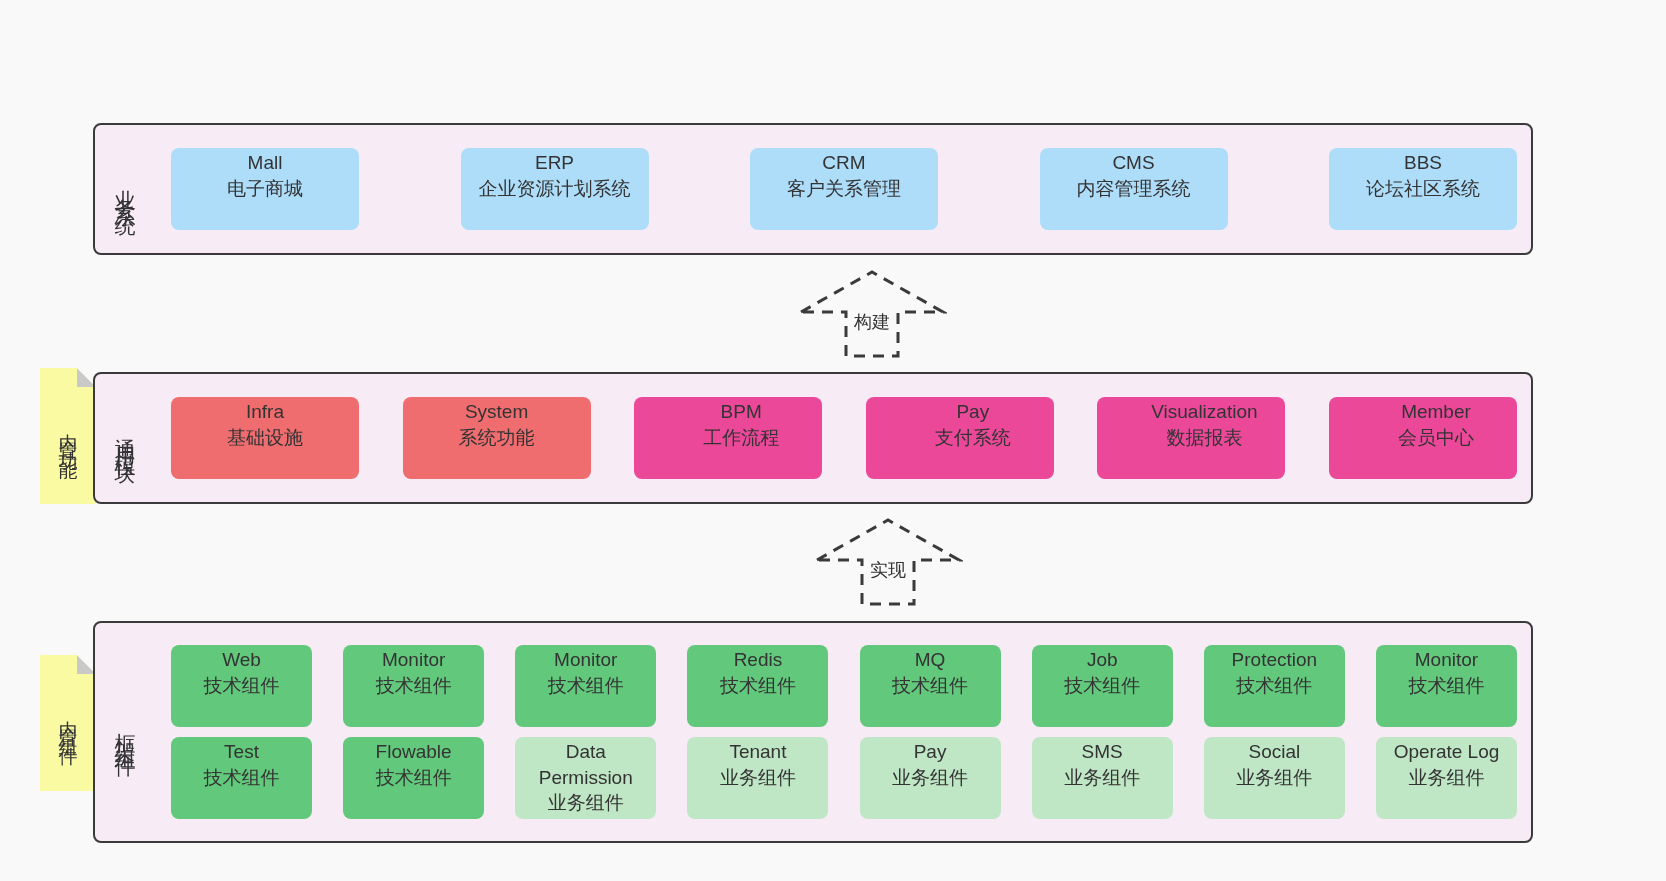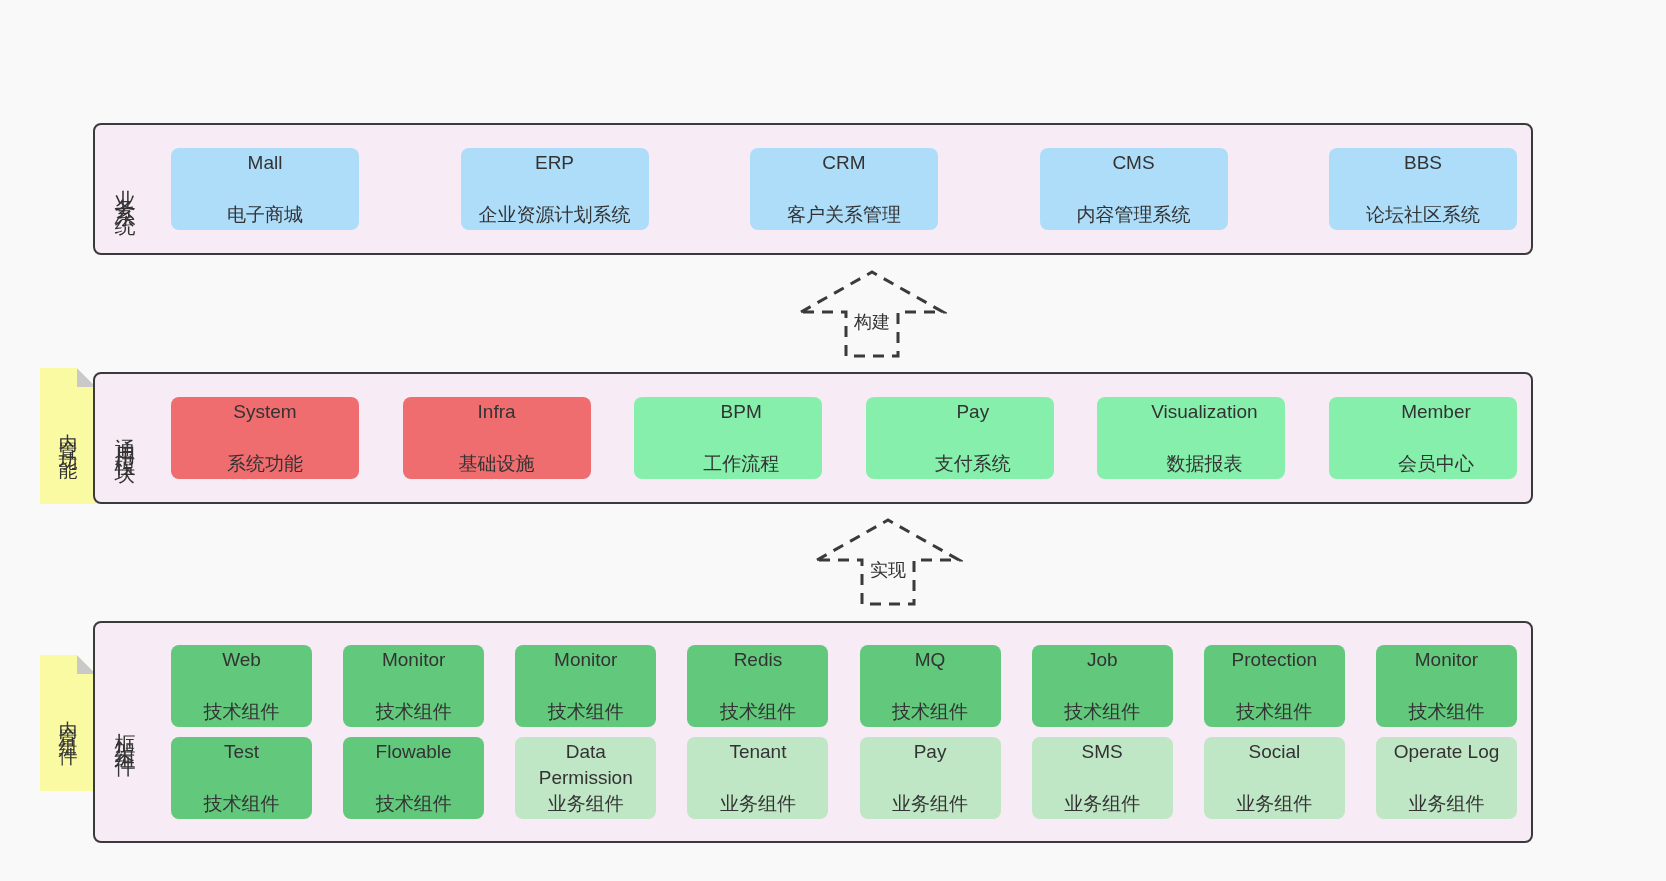--- a/index.html
+++ b/index.html
@@ -50,33 +50,33 @@
     flex-direction:column;
     gap:10px;
     padding-left:26px;
   }
   .rows .boxes{padding-left:0;flex:none;}
   .box{
     width:188px;height:82px;
     border-radius:8px;
     display:flex;
     flex-direction:column;
-    justify-content:space-between;
+    justify-content:flex-start;
     align-items:center;
     text-align:center;
     font-size:19px;
     line-height:1.35;
     color:#333;
     box-sizing:border-box;
     padding:2px 6px;
   }
   .box.small{width:141px;}
   .blue{background:#aeddfa;}
   .red{background:#ef6c6f;}
-  .pink{background:#86efac;padding-left:32px;}
+  .pink{background:#ec4899;padding-left:32px;}
   .dgreen{background:#62c87c;}
   .lgreen{background:#bfe6c5;}
   .arrow{
     position:absolute;
     z-index:0;
   }
   .arrow text{
     font-family:"Liberation Sans","DejaVu Sans",sans-serif;
     font-size:18px;
     fill:#333;
@@ -162,26 +162,26 @@
 
   <svg class="arrow" style="left:797px;top:268px;" width="150" height="92" viewBox="0 0 150 92">
     <polygon points="4,44 75,4 146,44 101,44 101,88 49,88 49,44" fill="#f9f9f9" stroke="#3a3a3a" stroke-width="3" stroke-dasharray="11 8"></polygon>
     <text x="75" y="60">构建</text>
   </svg>
 
   <div class="panel panel-common">
     <div class="vlabel">通用模块</div>
     <div class="boxes">
       <div class="box red">
+        <div>Infra</div>
+        <div>基础设施</div>
+      </div>
+      <div class="box red">
         <div>System</div>
         <div>系统功能</div>
-      </div>
-      <div class="box red">
-        <div>Infra</div>
-        <div>基础设施</div>
       </div>
       <div class="box pink">
         <div>BPM</div>
         <div>工作流程</div>
       </div>
       <div class="box pink">
         <div>Pay</div>
         <div>支付系统</div>
       </div>
       <div class="box pink">

